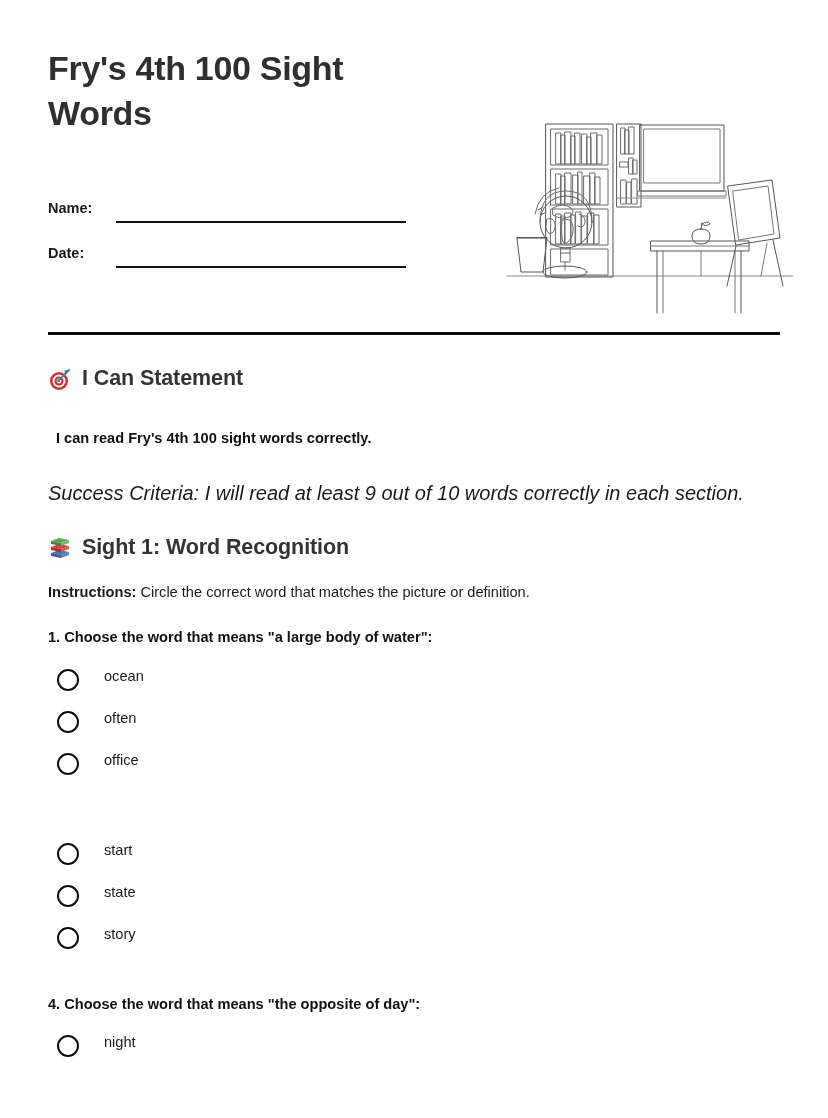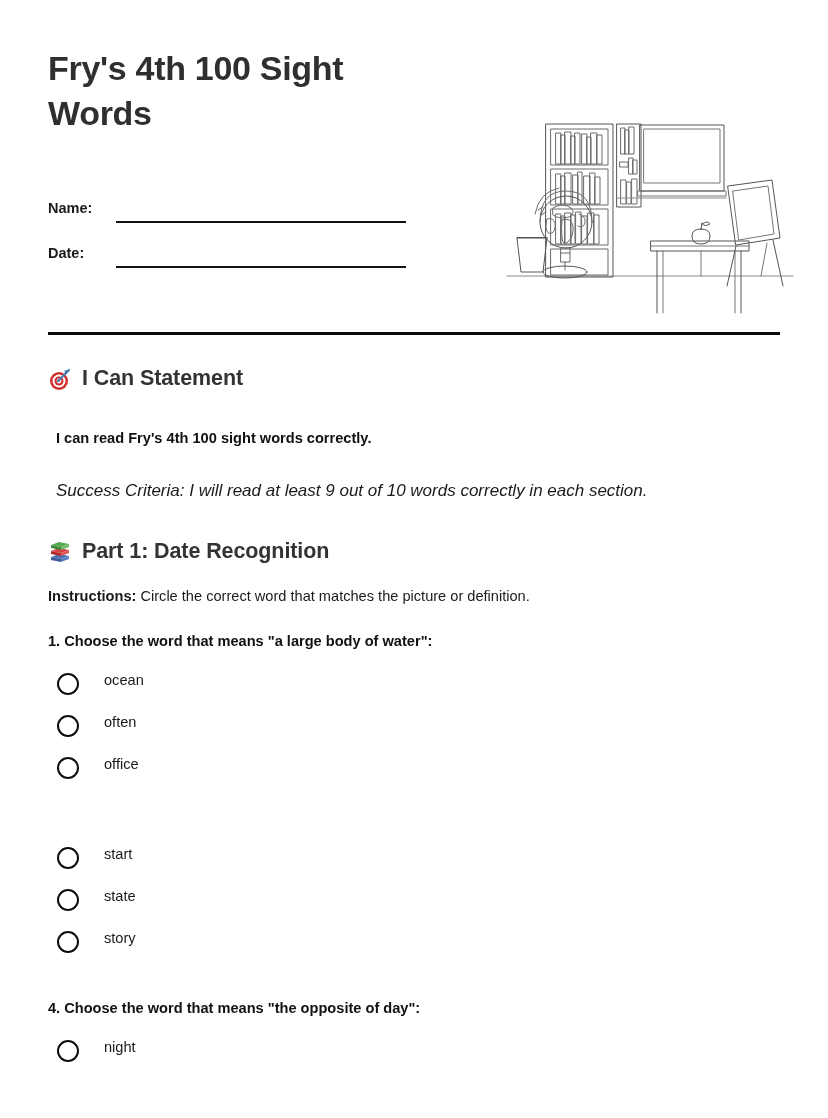--- a/index.html
+++ b/index.html
@@ -123,23 +123,23 @@
 
   .ican-statement {
     margin: 8px;
     padding-top: 29px;
     font-size: 14.6px;
     font-weight: bold;
     color: #111111;
     line-height: 1.3;
   }
   .success-criteria {
-    margin: 8px;
+    margin: 0;
     padding-top: 24px;
-    font-size: 17px;
+    font-size: 20px;
     font-style: italic;
     color: #1a1a1a;
     line-height: 1.3;
   }
 
   .part-heading-wrap { padding-top: 29px; }
 
   .instructions {
     margin: 0;
     padding-top: 22px;
@@ -334,21 +334,21 @@
             <path d="M3 17 l0 3 l10 2 l0 -3 z" fill="#3c5a9a"></path>
             <path d="M13 19 l8 -3 l0 3 l-8 3 z" fill="#5b7fc4"></path>
             <path d="M3 11 l8 -3 l10 2 l-8 3 z" fill="#d64040"></path>
             <path d="M3 11 l0 3 l10 2 l0 -3 z" fill="#b32d2d"></path>
             <path d="M13 13 l8 -3 l0 3 l-8 3 z" fill="#e25656"></path>
             <path d="M3 5 l8 -3 l10 2 l-8 3 z" fill="#58a852"></path>
             <path d="M3 5 l0 3 l10 2 l0 -3 z" fill="#3f8a3a"></path>
             <path d="M13 7 l8 -3 l0 3 l-8 3 z" fill="#6fbd66"></path>
           </svg>
         </span>
-        <span>Part 1: Date Recognition</span>
+        <span>Sight 1: Word Recognition</span>
       </h2>
     </div>
 
     <p class="instructions"><b>Instructions:</b> <span>Circle the correct word that matches the picture or definition.</span></p>
 
     <div class="question">
       <p class="question-text">1. Choose the word that means "a large body of water":</p>
       <div class="options">
         <div class="option">
           <span class="radio"></span>

